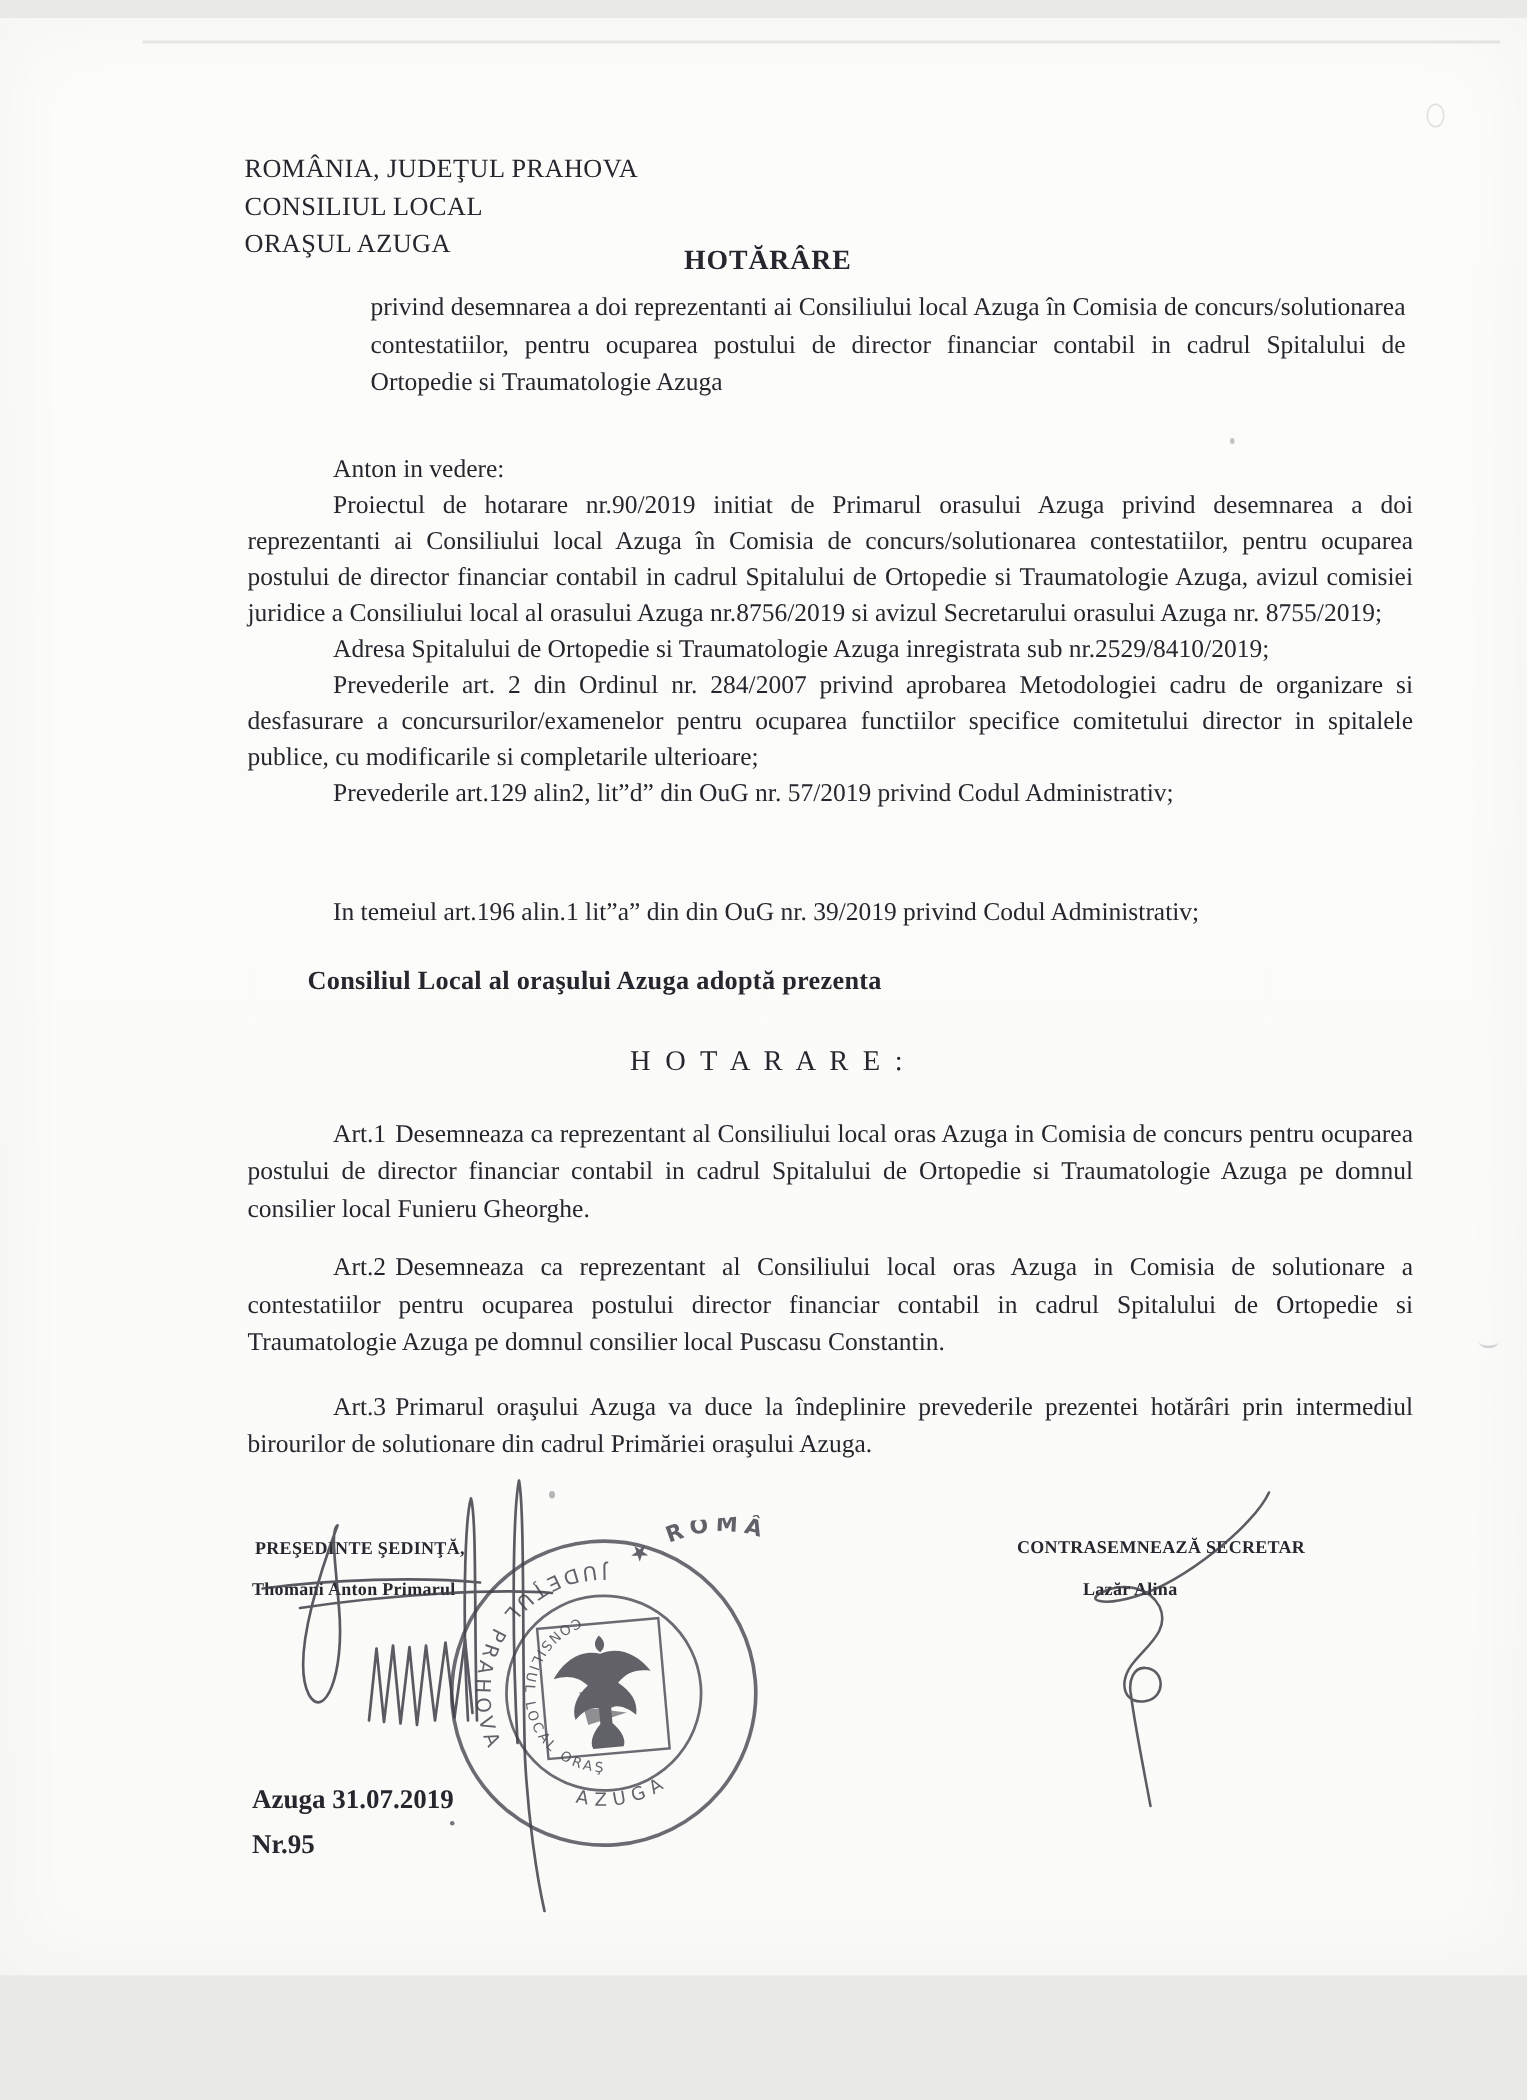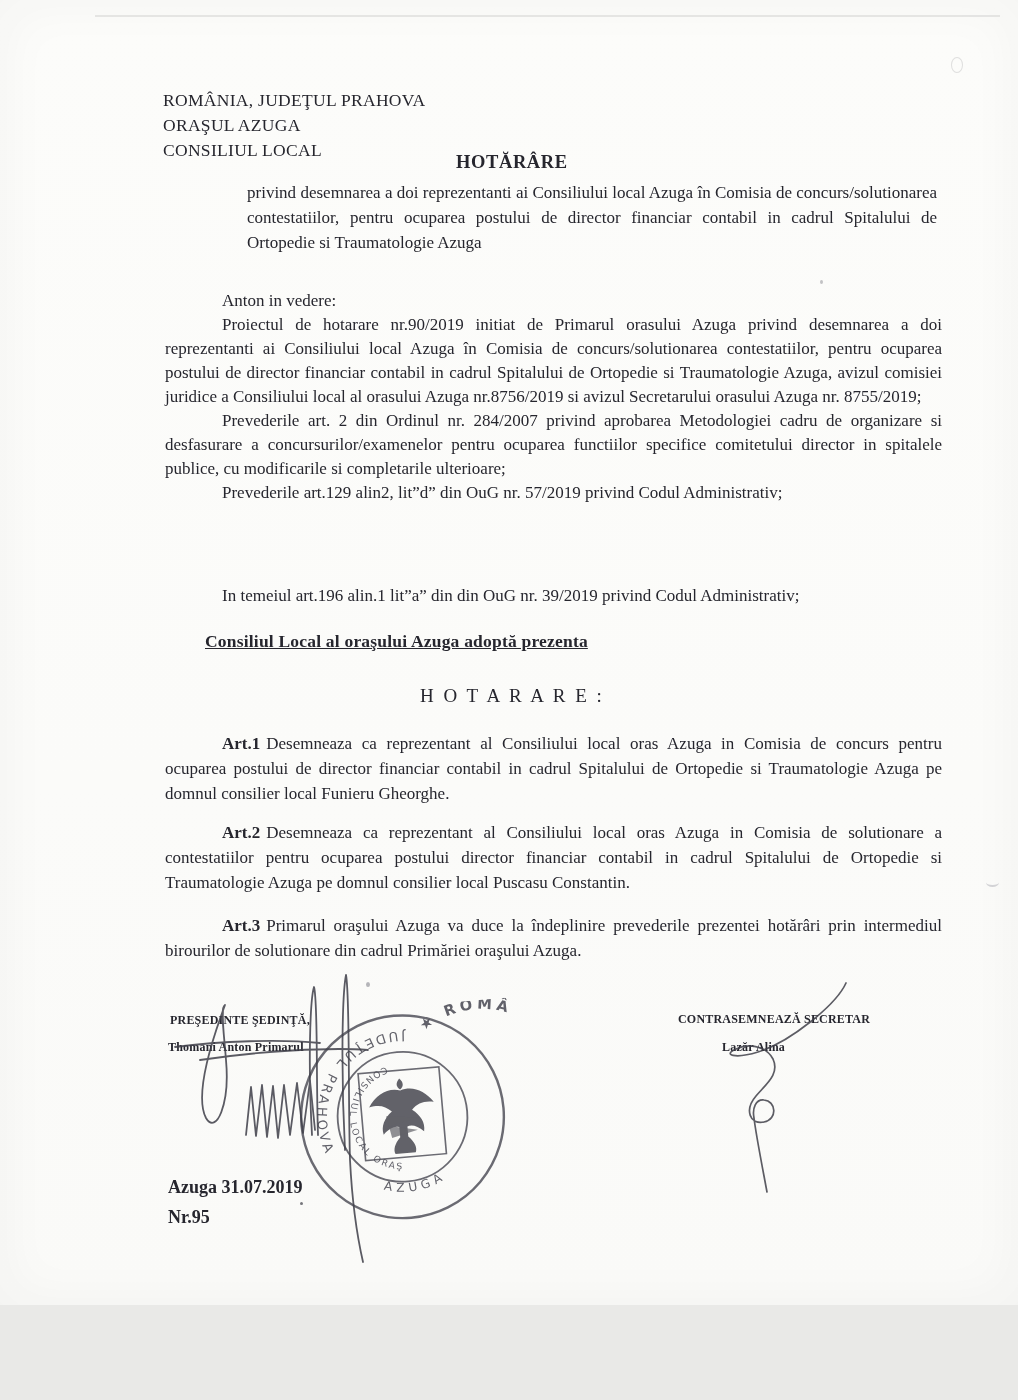--- a/index.html
+++ b/index.html
@@ -1,34 +1,34 @@
 <!DOCTYPE html>
 <html><head>
 <meta charset="utf-8">
 <style>
   html,body{margin:0;padding:0;background:#e9e9e7;}
   .page{
-    position:relative;width:1018px;height:1305px;margin:0 auto;
+    position:relative;width:1018px;height:1305px;margin:12px auto;
     background:linear-gradient(180deg,#fcfcfa 0%,#fbfbf9 60%,#fafaf8 100%);
     font-family:"Liberation Serif","DejaVu Serif",serif;
     color:#26262e;overflow:hidden;
     box-shadow:inset 0 0 55px rgba(60,60,60,0.04);
   }
   .hdr{position:absolute;left:163px;top:88px;font-size:17.5px;line-height:25px;letter-spacing:.3px;}
   .title{position:absolute;left:456px;top:152px;font-size:18.5px;font-weight:700;letter-spacing:.6px;}
   .subtitle{position:absolute;left:247px;top:180px;width:690px;font-size:17px;line-height:25px;text-align:justify;}
   .main{position:absolute;left:165px;top:289px;width:777px;font-size:17px;line-height:24px;text-align:justify;}
   .main p{margin:0;text-indent:57px;}
   .legal{position:absolute;left:165px;top:584px;width:777px;font-size:17px;line-height:24px;}
   .legal p{margin:0;text-indent:57px;}
-  .adopt{position:absolute;left:205px;top:631px;font-size:17.5px;font-weight:700;letter-spacing:.2px;text-decoration:underline;}
+  .adopt{position:absolute;left:205px;top:631px;font-size:17.5px;font-weight:700;letter-spacing:.2px;}
   .hot{position:absolute;left:420px;top:685px;font-size:19px;font-weight:400;letter-spacing:2.5px;}
   .art{position:absolute;left:165px;width:777px;font-size:17px;line-height:25px;text-align:justify;}
   .art p{margin:0;text-indent:57px;}
-  .art .lbl{font-weight:700;padding-right:6px;}
+  .art .lbl{font-weight:400;padding-right:6px;}
   .sig{position:absolute;font-size:12px;font-weight:700;letter-spacing:.2px;}
   .foot{position:absolute;font-size:18px;font-weight:700;}
   .svgabs{position:absolute;}
   .stampwrap{transform:rotate(-5deg);}
   .artifact{position:absolute;}
   .a-topline{left:95px;top:15px;width:905px;height:2px;background:#dcdcda;opacity:.7;}
   .a-dot1{left:366px;top:982px;width:4px;height:5px;background:#8f8f96;border-radius:50%;opacity:.65;}
   .a-dot2{left:820px;top:280px;width:3px;height:4px;background:#8a8a90;border-radius:50%;opacity:.5;}
   .a-dot3{left:300px;top:1202px;width:3px;height:3px;background:#55555c;border-radius:50%;opacity:.8;}
   .a-smudge-br{left:966px;top:1377px;width:16px;height:8px;background:#5f5348;border-radius:50%;opacity:.7;transform:rotate(-12deg);}
@@ -43,31 +43,32 @@
   <div class="artifact a-topline"></div>
   <div class="artifact a-dot1"></div>
   <div class="artifact a-dot2"></div>
   <div class="artifact a-dot3"></div>
   <div class="artifact a-smudge-br"></div>
   <div class="artifact a-smudge-tr"></div>
   <div class="artifact a-tilde"></div>
 
   <div class="hdr">
     <div>ROMÂNIA, JUDEŢUL PRAHOVA</div>
+    <div>CONSILIUL LOCAL</div>
     <div>ORAŞUL AZUGA</div>
-    <div>CONSILIUL LOCAL</div>
   </div>
 
   <div class="title">HOTĂRÂRE</div>
 
   <div class="subtitle">privind desemnarea a doi reprezentanti ai Consiliului local Azuga în Comisia de concurs/solutionarea contestatiilor,  pentru ocuparea postului de director financiar contabil in cadrul Spitalului de Ortopedie si Traumatologie Azuga</div>
 
   <div class="main">
     <p style="text-indent:57px">Anton in vedere:</p>
     <p>Proiectul de hotarare nr.90/2019 initiat de Primarul orasului Azuga privind desemnarea a doi reprezentanti ai Consiliului local Azuga în Comisia de concurs/solutionarea contestatiilor, pentru ocuparea postului de director financiar contabil in cadrul Spitalului de Ortopedie si Traumatologie Azuga,  avizul comisiei juridice  a Consiliului local al orasului Azuga nr.8756/2019 si avizul Secretarului orasului Azuga nr. 8755/2019;</p>
+    <p>Adresa Spitalului de Ortopedie si  Traumatologie Azuga inregistrata sub nr.2529/8410/2019;</p>
     <p>Prevederile art. 2 din Ordinul nr. 284/2007 privind aprobarea Metodologiei cadru de organizare si desfasurare a concursurilor/examenelor pentru ocuparea functiilor specifice comitetului director in spitalele publice, cu modificarile si completarile ulterioare;</p>
     <p>Prevederile art.129 alin2, lit”d” din OuG nr. 57/2019 privind Codul Administrativ;</p>
   </div>
 
   <div class="legal">
     <p>In temeiul art.196 alin.1 lit”a” din din OuG nr. 39/2019 privind Codul Administrativ;</p>
   </div>
 
   <div class="adopt">Consiliul Local al oraşului Azuga adoptă prezenta</div>
 

